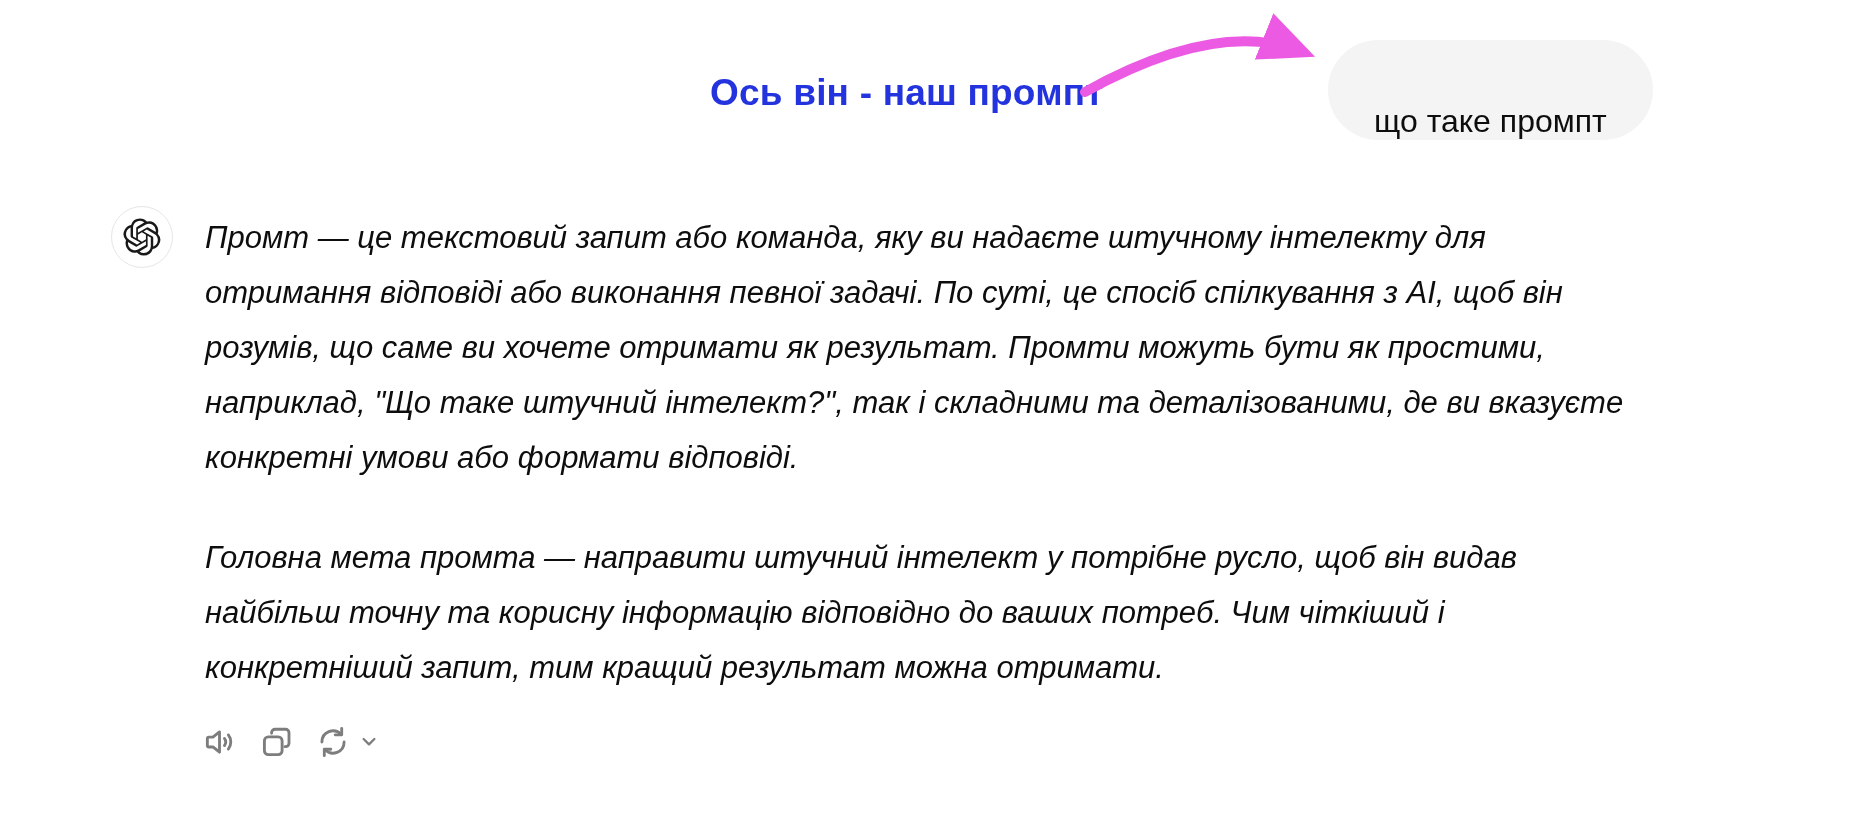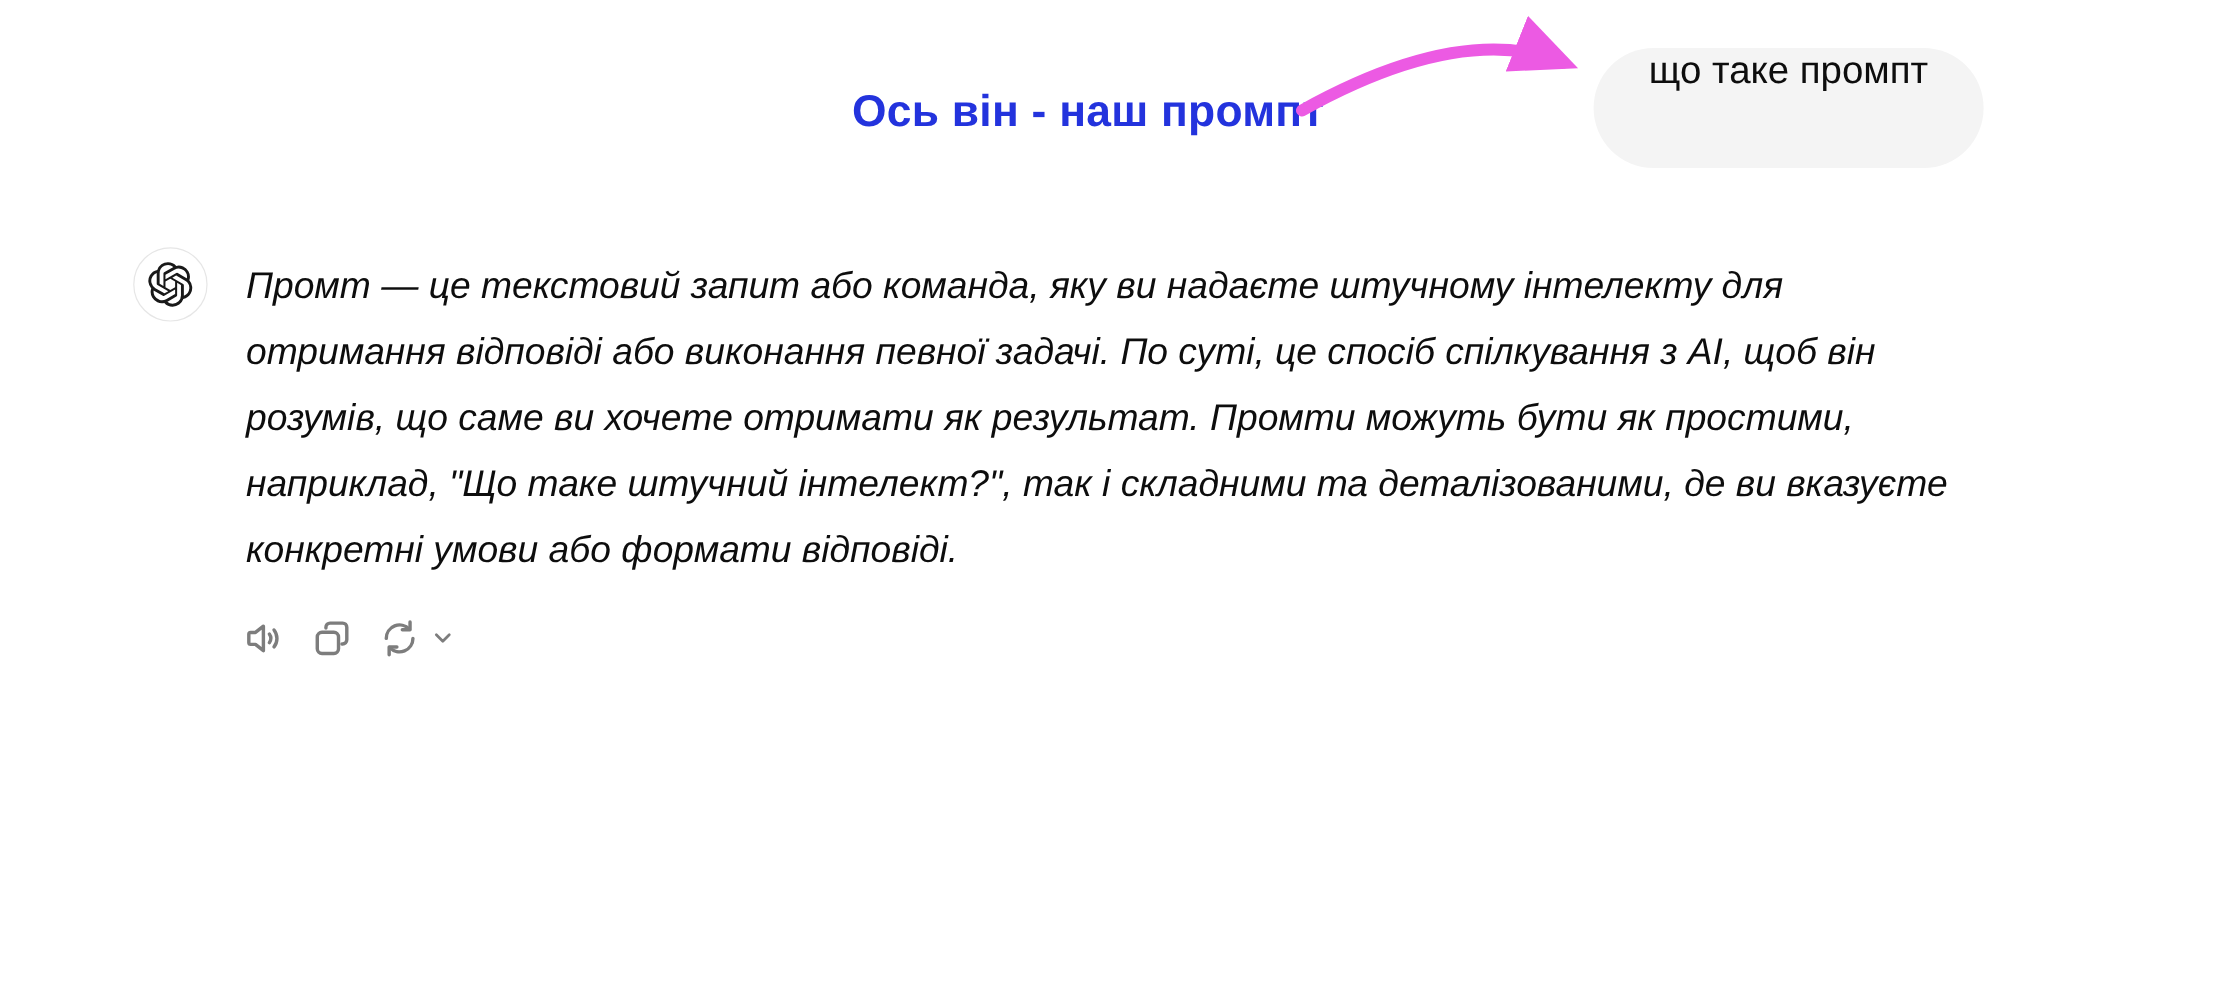--- a/index.html
+++ b/index.html
@@ -9,21 +9,21 @@
   }
   
   .annotation{
     position:absolute;left:710px;top:72px;
     font-size:37px;font-weight:700;letter-spacing:.2px;white-space:nowrap;
   }
   .arrow-svg{position:absolute;left:1060px;top:20px;width:280px;height:100px;overflow:visible;}
   
   .user-bubble{
     position:absolute;top:40px;left:1328px;height:100px;
-    display:flex;align-items:flex-start;justify-content:center;
+    display:flex;align-items:flex-end;justify-content:center;
     padding:0 46px;border-radius:50px;box-sizing:border-box;
   }
   .user-bubble span{font-size:32px;}
   
   .avatar{
     position:absolute;left:111px;top:206px;width:62px;height:62px;border-radius:50%;
     border:1.5px solid #e6e6e6;background:#fff;box-sizing:border-box;
     display:flex;align-items:center;justify-content:center;
   }
   .avatar svg{width:38px;height:38px;}
@@ -70,20 +70,23 @@
       <path fill="#191919" d="M37.532 16.87a9.963 9.963 0 0 0-.856-8.184 10.078 10.078 0 0 0-10.855-4.835A9.964 9.964 0 0 0 18.306.5a10.079 10.079 0 0 0-9.614 6.977 9.967 9.967 0 0 0-6.664 4.834 10.08 10.08 0 0 0 1.24 11.817 9.965 9.965 0 0 0 .856 8.185 10.079 10.079 0 0 0 10.855 4.835 9.965 9.965 0 0 0 7.516 3.35 10.078 10.078 0 0 0 9.617-6.981 9.967 9.967 0 0 0 6.663-4.834 10.079 10.079 0 0 0-1.243-11.813ZM22.498 37.886a7.474 7.474 0 0 1-4.799-1.735c.061-.033.168-.091.237-.134l7.964-4.6a1.294 1.294 0 0 0 .655-1.134V19.054l3.366 1.944a.12.12 0 0 1 .066.092v9.299a7.505 7.505 0 0 1-7.49 7.496ZM6.392 31.006a7.471 7.471 0 0 1-.894-5.023c.06.036.162.099.237.141l7.964 4.6a1.297 1.297 0 0 0 1.308 0l9.724-5.614v3.888a.12.12 0 0 1-.048.103l-8.051 4.649a7.504 7.504 0 0 1-10.24-2.744ZM4.297 13.62A7.469 7.469 0 0 1 8.2 10.333c0 .068-.004.19-.004.274v9.201a1.294 1.294 0 0 0 .654 1.132l9.723 5.614-3.366 1.944a.12.12 0 0 1-.114.01L7.04 23.856a7.504 7.504 0 0 1-2.743-10.237Zm27.658 6.437-9.724-5.615 3.367-1.943a.121.121 0 0 1 .113-.01l8.052 4.648a7.498 7.498 0 0 1-1.158 13.528v-9.476a1.293 1.293 0 0 0-.65-1.132Zm3.35-5.043c-.059-.037-.162-.099-.236-.141l-7.965-4.6a1.298 1.298 0 0 0-1.308 0l-9.723 5.614v-3.888a.12.12 0 0 1 .048-.103l8.05-4.645a7.497 7.497 0 0 1 11.135 7.763Zm-21.063 6.929-3.367-1.944a.12.12 0 0 1-.065-.092v-9.299a7.497 7.497 0 0 1 12.293-5.756 6.94 6.94 0 0 0-.236.134l-7.965 4.6a1.294 1.294 0 0 0-.654 1.132l-.006 11.225Zm1.829-3.943 4.33-2.501 4.332 2.5v5l-4.331 2.5-4.331-2.5Z"></path>
     </svg>
   </div>
 
   <div class="message" style="color: rgb(13, 13, 13); font-style: italic;">
     <p>Промт — це текстовий запит або команда, яку ви надаєте штучному інтелекту для
 отримання відповіді або виконання певної задачі. По суті, це спосіб спілкування з AI, щоб він
 розумів, що саме ви хочете отримати як результат. Промти можуть бути як простими,
 наприклад, "Що таке штучний інтелект?", так і складними та деталізованими, де ви вказуєте
 конкретні умови або формати відповіді.</p>
+    <p>Головна мета промта — направити штучний інтелект у потрібне русло, щоб він видав
+найбільш точну та корисну інформацію відповідно до ваших потреб. Чим чіткіший і
+конкретніший запит, тим кращий результат можна отримати.</p>
 
     <div class="actions" style="color: rgb(125, 125, 125);">
 
       <button class="action-btn">
         <svg class="icon-36" viewBox="0 0 24 24">
           <path d="M11 5.2 6.6 8.7H3.9a1 1 0 0 0-1 1v4.6a1 1 0 0 0 1 1h2.7L11 18.8z"></path>
           <path d="M14.3 9.6a4.1 4.1 0 0 1 0 4.8"></path>
           <path d="M16.9 7.3a7.6 7.6 0 0 1 0 9.4"></path>
         </svg>
       </button>

